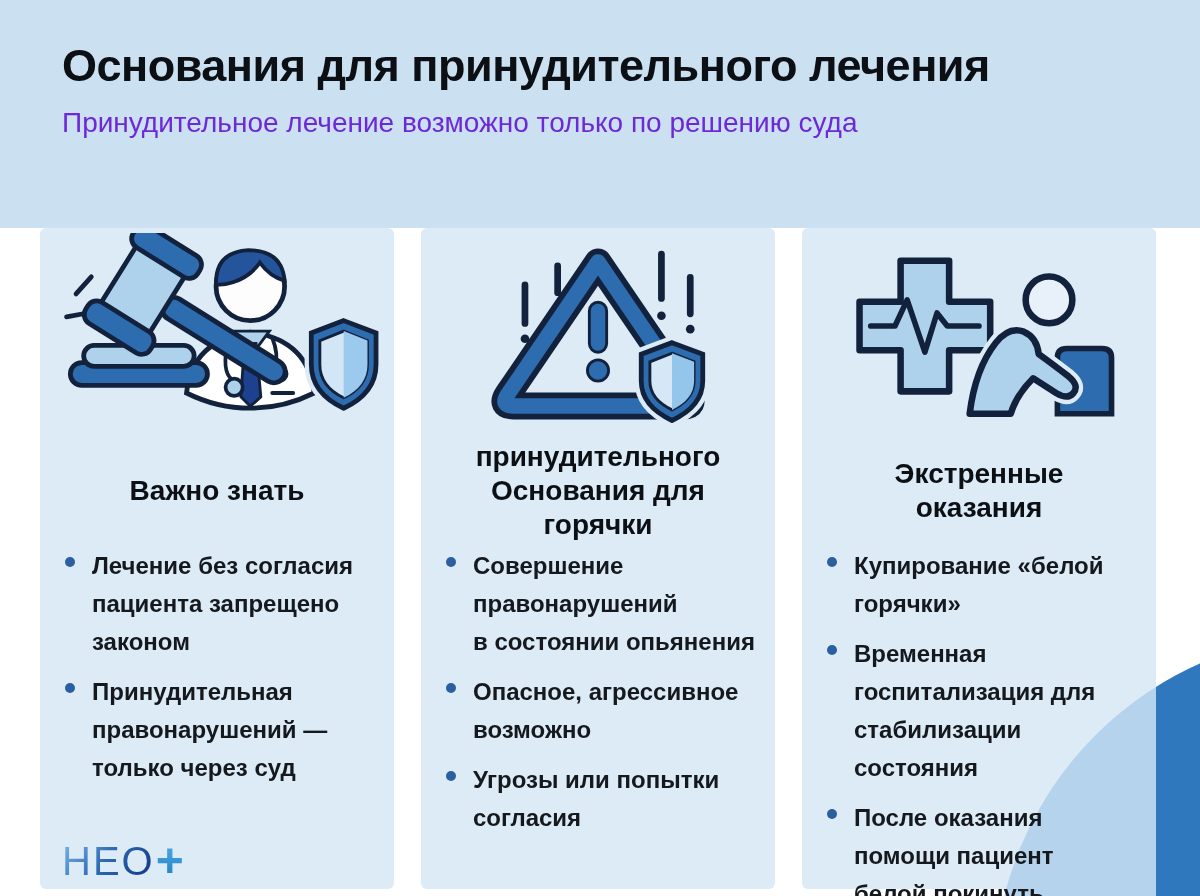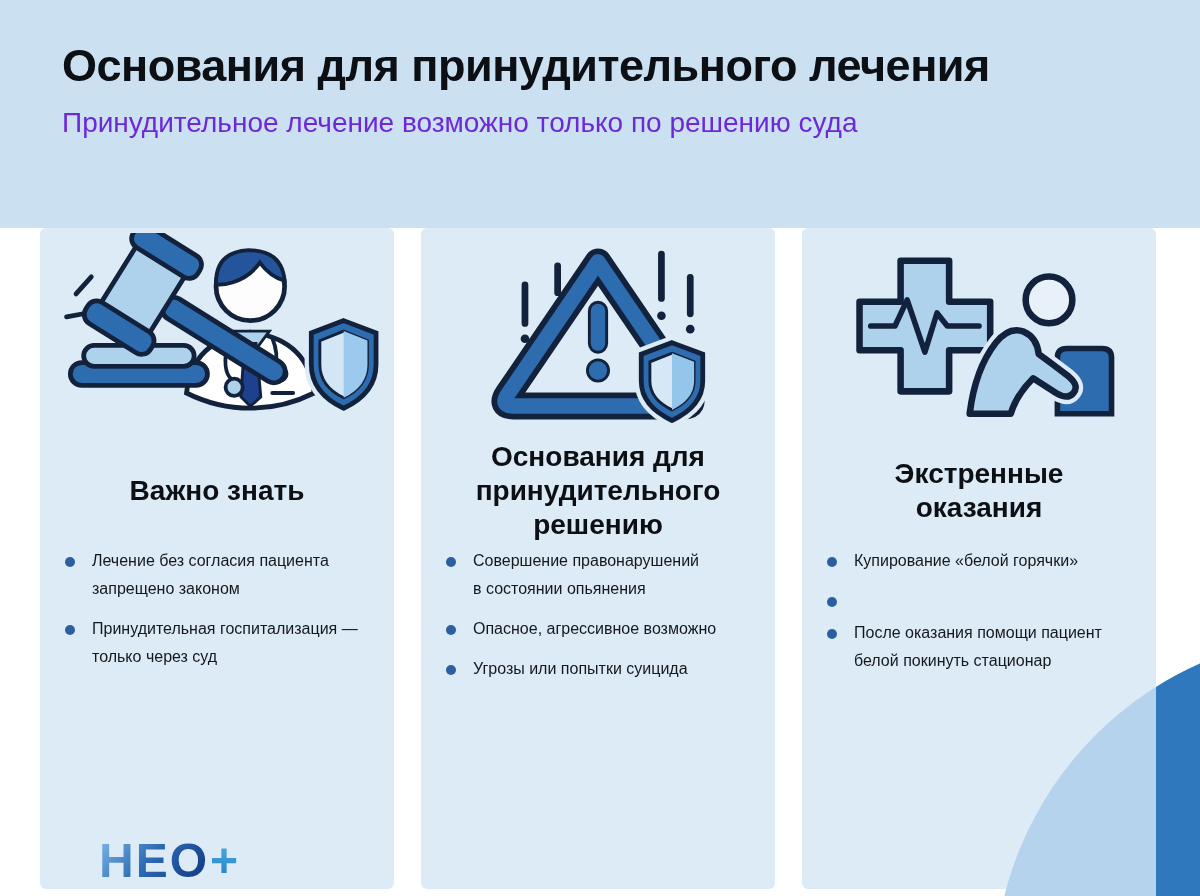--- a/index.html
+++ b/index.html
@@ -29,42 +29,42 @@
     flex:1 1 0; background:#dcebf6; border-radius:6px; position:relative;
     box-sizing:border-box;
   }
   .card > * { position:relative; z-index:2; }
   .icon-box { height:210px; display:flex; align-items:center; justify-content:center; }
   .heading-box { height:105px; display:flex; align-items:center; justify-content:center; }
   .heading { font-size:28px; line-height:34px; font-weight:bold; color:#0c0f14; text-align:center; }
   ul.bullets { list-style:none; margin:4px 0 0 0; padding:0 10px 0 25px; }
   ul.bullets li { display:flex; gap:17px; margin-bottom:12px; }
   .dot { width:10px; height:10px; border-radius:50%; background:#2b5f9f; margin-top:10px; flex:0 0 auto; }
-  .btext { font-size:16px; line-height:28px; color:#15181d; }
+  .btext { font-size:24px; line-height:38px; color:#15181d;font-weight:bold; }
   .card-1 .btext { max-width:290px; }
   .card-2 .btext { max-width:300px; }
   .card-3 .btext { max-width:255px; }
 
   
   .circle-light, .circle-dark {
     position:absolute; left:994px; top:634px; width:692px; height:692px;
     border-radius:50%; z-index:1;
   }
   .circle-light { background:#b5d3ec; }
   .circle-dark  { background:#3078bd; clip-path:inset(0 0 0 162px); }
 
   
   .logo {
     position:absolute; left:22px; bottom:4px; z-index:3;
     display:flex; align-items:center; line-height:1;
   }
   .logo-text {
-    font-size:48px; font-weight:bold; letter-spacing:2px;
+    font-size:40px; font-weight:normal; letter-spacing:2px;
     background:linear-gradient(130deg,#7db9e8 0%,#2f6cb5 45%,#16418c 85%);
-    -webkit-background-clip:text; background-clip:text; color:transparent;margin-left:37px;
+    -webkit-background-clip:text; background-clip:text; color:transparent;
   }
   .logo-plus {
     font-size:48px; font-weight:bold; margin-left:1px;
     background:linear-gradient(180deg,#55b1e7 0%,#1f7fc6 90%);
     -webkit-background-clip:text; background-clip:text; color:transparent;
   }
 
   svg { display:block; }
 </style>
 </head>
@@ -123,21 +123,21 @@
           <div>Важно знать</div>
         </div>
       </div>
       <ul class="bullets">
         <li>
             <span class="dot"></span>
             <span class="btext">Лечение без согласия пациента запрещено законом</span>
           </li>
         <li>
             <span class="dot"></span>
-            <span class="btext">Принудительная госпитализация — только через суд</span>
+            <span class="btext">Принудительная правонарушений — только через суд</span>
           </li>
       </ul>
       <div class="logo">
         <span class="logo-text">НЕО</span>
           <span class="logo-plus">+</span>
       </div>
     </div>
 
     <div class="card card-2">
       <div class="icon-box">
@@ -158,37 +158,37 @@
           <circle cx="130" cy="141" r="11" fill="#2e6cb0" stroke="#13223c" stroke-width="3"></circle>
 
           <path d="M207 112 L239 124 V152 Q239 178 207 193 Q175 178 175 152 V124 Z" fill="none" stroke="#dcebf6" stroke-width="14"></path>
           <path d="M207 112 L239 124 V152 Q239 178 207 193 Q175 178 175 152 V124 Z" fill="#2e6cb0" stroke="#13223c" stroke-width="5"></path>
           <path d="M207 123 L230 132 V152 Q230 171 207 182 Q184 171 184 152 V132 Z" fill="#d6e8f6" stroke="#13223c" stroke-width="3"></path>
           <path d="M207 123 L230 132 V152 Q230 171 207 182 Z" fill="#94c6ec"></path>
         </svg>
       </div>
       <div class="heading-box">
         <div class="heading">
+          <div>принудительного</div>
           <div>Основания для</div>
-          <div>принудительного</div>
-          <div>решению</div>
+          <div>горячки</div>
         </div>
       </div>
       <ul class="bullets">
         <li>
             <span class="dot"></span>
             <span class="btext">Совершение правонарушений в&nbsp;состоянии опьянения</span>
           </li>
         <li>
             <span class="dot"></span>
             <span class="btext">Опасное, агрессивное возможно</span>
           </li>
         <li>
             <span class="dot"></span>
-            <span class="btext">Угрозы или попытки суицида</span>
+            <span class="btext">Угрозы или попытки согласия</span>
           </li>
       </ul>
     </div>
 
     <div class="card card-3">
       <div class="icon-box">
         <svg width="280" height="187" viewBox="0 0 300 200">
 
           <path d="M66 22 H118 V66 H162 V118 H118 V162 H66 V118 H22 V66 H66 Z" fill="#aed2ec" stroke="#13223c" stroke-width="7" stroke-linejoin="round"></path>
           <polyline points="34,92 60,92 73,64 92,120 105,78 116,92 150,92" fill="none" stroke="#13223c" stroke-width="6" stroke-linecap="round" stroke-linejoin="round"></polyline>
@@ -208,20 +208,21 @@
           <div>оказания</div>
         </div>
       </div>
       <ul class="bullets">
         <li>
             <span class="dot"></span>
             <span class="btext">Купирование «белой горячки»</span>
           </li>
         <li>
             <span class="dot"></span>
+            <span class="btext">Временная госпитализация для стабилизации состояния</span>
           </li>
         <li>
             <span class="dot"></span>
             <span class="btext">После оказания помощи пациент белой покинуть стационар</span>
           </li>
       </ul>
     </div>
 
   </div>
 </div>

